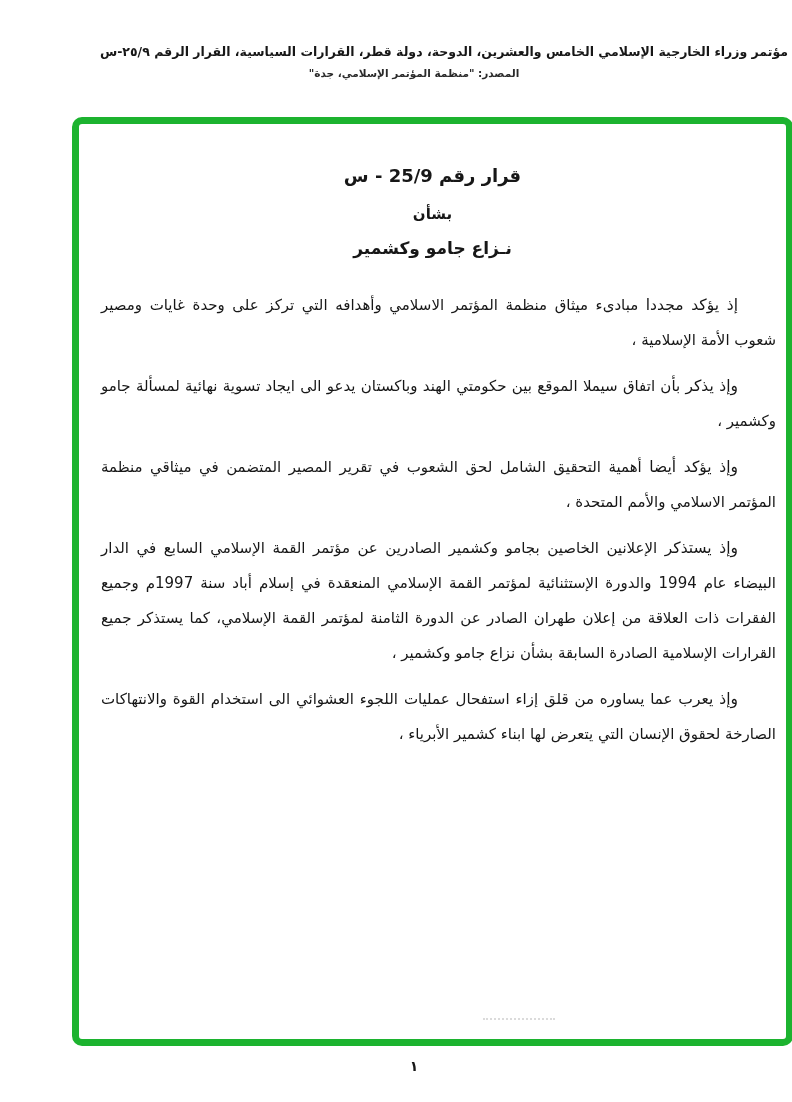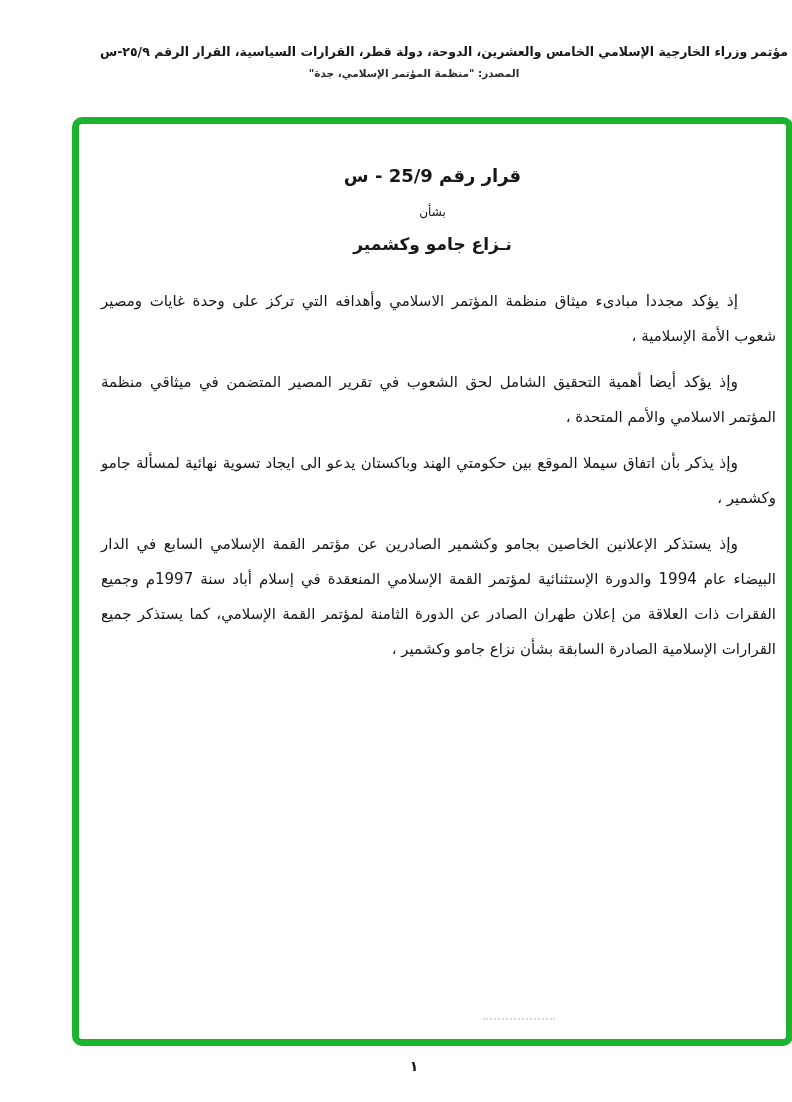--- a/index.html
+++ b/index.html
@@ -36,21 +36,21 @@
     top: 117px;
     width: 721px;
     height: 929px;
     box-sizing: border-box;
     border: 7px solid #1cb32f;
     border-radius: 10px;
     background: #ffffff;
   }
   .title-block { padding-top: 39px; text-align: center; }
   .title-block .t1 { font-size: 18px; font-weight: bold; line-height: 26px; }
-  .title-block .t2 { margin-top: 16px; font-size: 12px; font-weight: normal; }
+  .title-block .t2 { margin-top: 16px; font-size: 15px; font-weight: bold; }
   .title-block .t3 { margin-top: 15px; font-size: 17px; font-weight: bold; letter-spacing: 1px; }
   .body-text {
     margin: 30px 10px 0 22px;
     font-size: 15px;
     line-height: 35px;
     text-align: justify;
   }
   .para { margin: 0 0 11px 0; text-indent: 38px; }
   .para b { font-weight: normal; font-size: 15.5px; }
   .smudge {
@@ -83,23 +83,24 @@
 
   <div class="frame">
     <div class="title-block">
       <div class="t1">قرار رقم 25/9 - س</div>
       <div class="t2">بشأن</div>
       <div class="t3">نـزاع جامو وكشمير</div>
     </div>
 
     <div class="body-text">
         <p class="para"><b>إذ يؤكد مجددا</b> مبادىء ميثاق منظمة المؤتمر الاسلامي وأهدافه التي تركز على وحدة غايات ومصير شعوب الأمة الإسلامية ،</p>
+        <p class="para"><b>وإذ يذكر</b> بأن اتفاق سيملا الموقع بين حكومتي الهند وباكستان يدعو الى ايجاد تسوية نهائية لمسألة جامو وكشمير ،</p>
         <p class="para"><b>وإذ يؤكد أيضا</b> أهمية التحقيق الشامل لحق الشعوب في تقرير المصير المتضمن في ميثاقي منظمة المؤتمر الاسلامي والأمم المتحدة ،</p>
-        <p class="para"><b>وإذ يذكر</b> بأن اتفاق سيملا الموقع بين حكومتي الهند وباكستان يدعو الى ايجاد تسوية نهائية لمسألة جامو وكشمير ،</p>
         <p class="para"><b>وإذ يستذكر</b> الإعلانين الخاصين بجامو وكشمير الصادرين عن مؤتمر القمة الإسلامي السابع في الدار البيضاء عام 1994 والدورة الإستثنائية لمؤتمر القمة الإسلامي المنعقدة في إسلام أباد سنة 1997م وجميع الفقرات ذات العلاقة من إعلان طهران الصادر عن الدورة الثامنة لمؤتمر القمة الإسلامي، كما يستذكر جميع القرارات الإسلامية الصادرة السابقة بشأن نزاع جامو وكشمير ،</p>
+        <p class="para"><b>وإذ يعرب</b> عما يساوره من قلق إزاء استفحال عمليات اللجوء العشوائي الى استخدام القوة والانتهاكات الصارخة لحقوق الإنسان التي يتعرض لها ابناء كشمير الأبرياء ،</p>
       </div>
 
     <div class="smudge"></div>
   </div>
 
   <div class="page-number">١</div>
 
 </div>
 
 </body></html>

